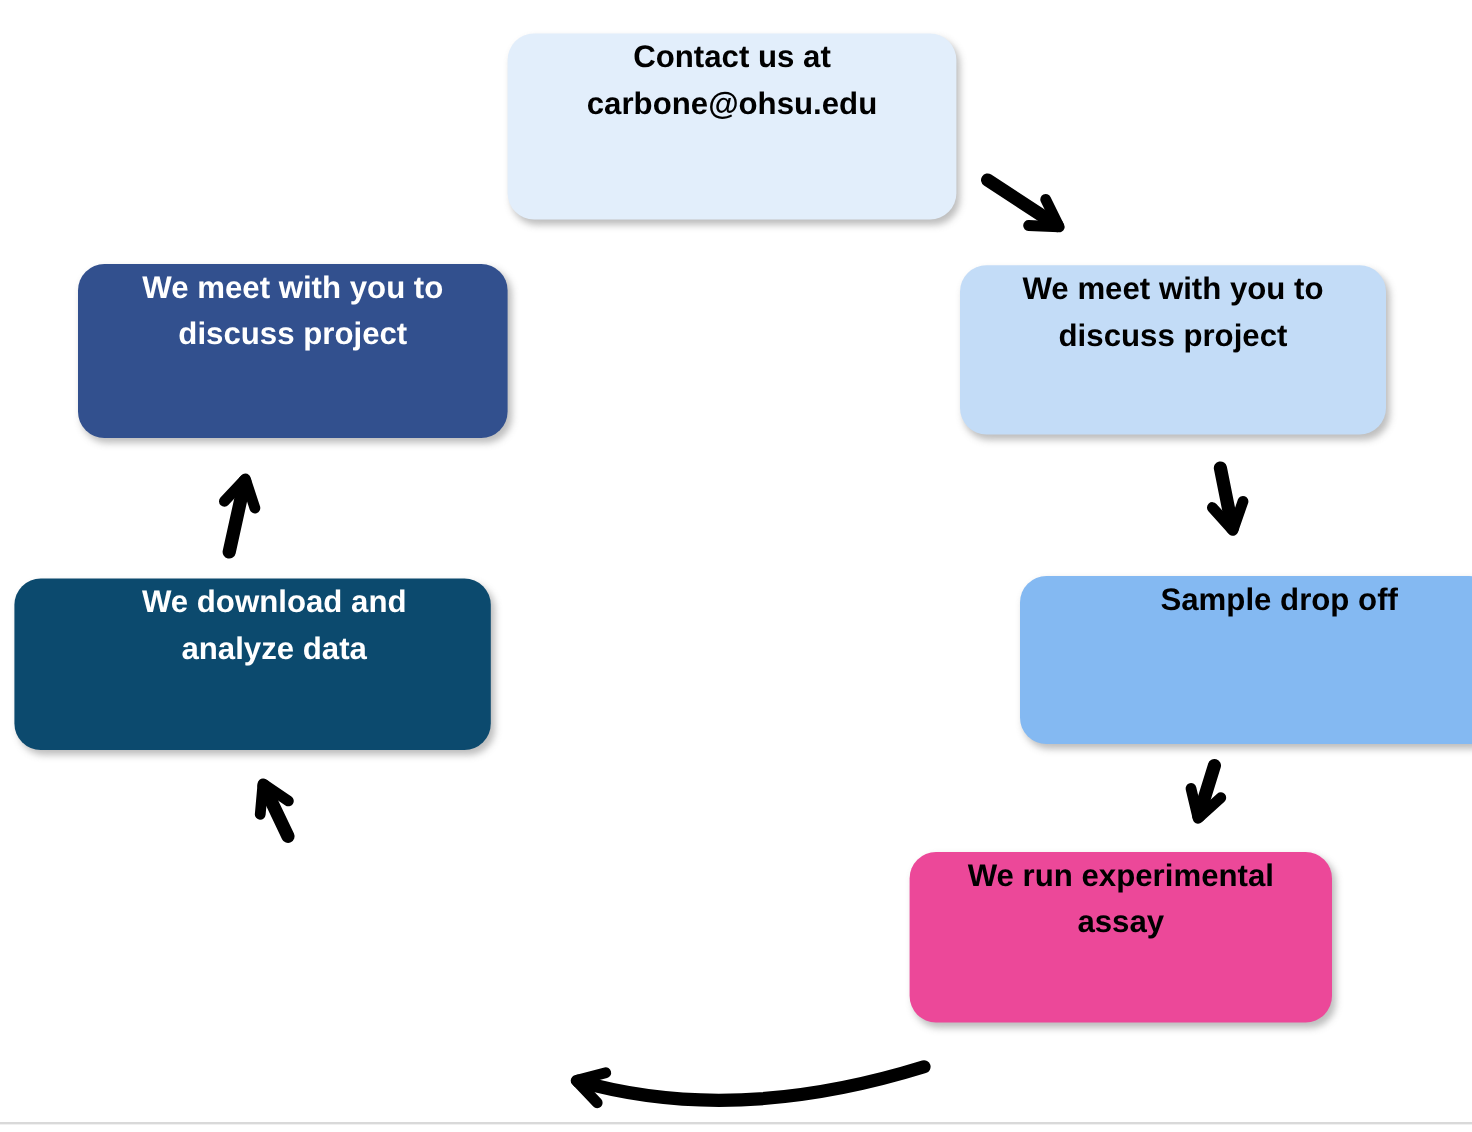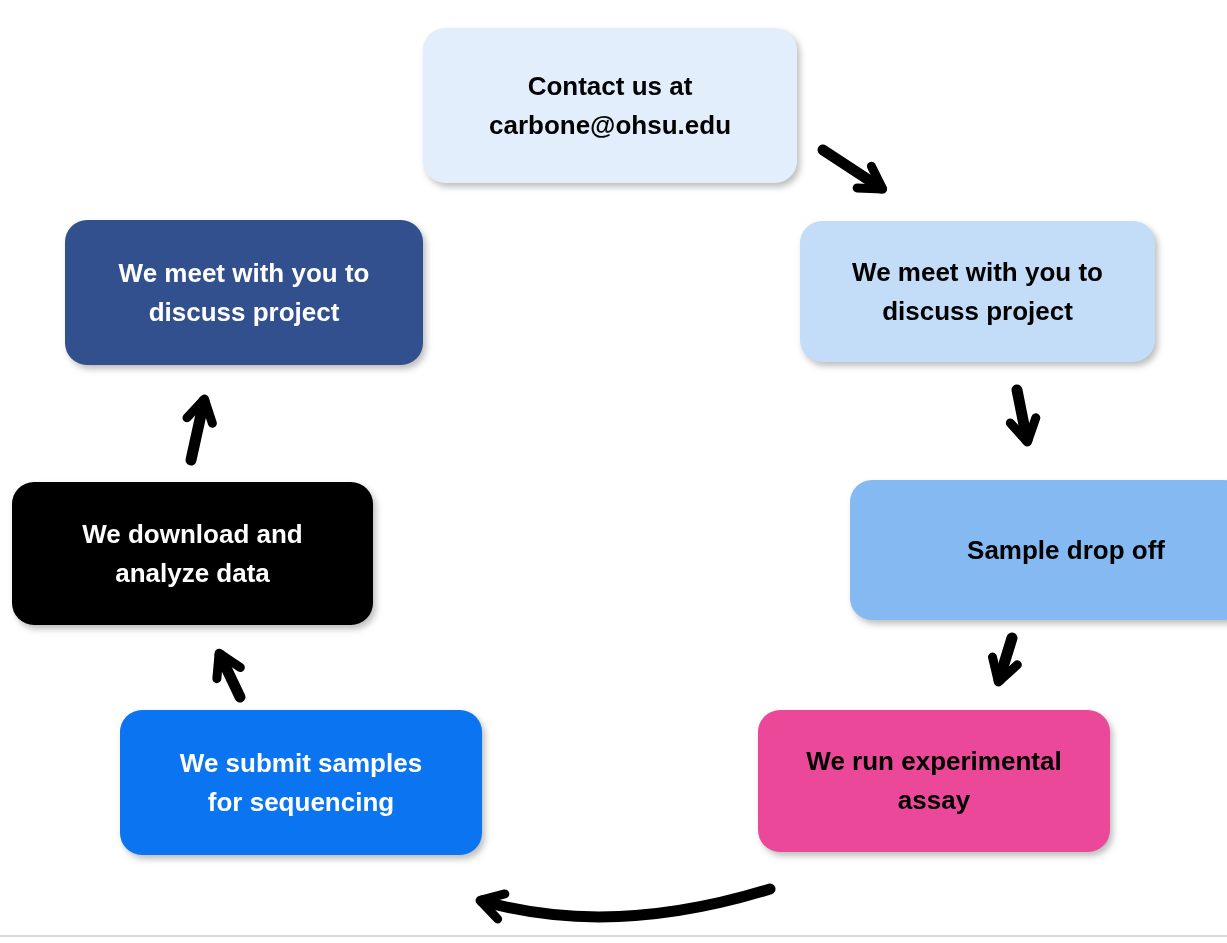--- a/index.html
+++ b/index.html
@@ -19,21 +19,21 @@
     position: absolute;
     left: 0; top: 0;
     width: 1227px;
     height: 943px;
     pointer-events: none;
   }
   .node {
     position: absolute;
     border-radius: 22px;
     display: flex;
-    align-items: center;
+    align-items: flex-start;
     justify-content: center;
     text-align: center;
     box-shadow: 3px 4px 6px rgba(110,110,110,0.45);
   }
   .node-label {
     font-weight: bold;
     font-size: 26px;
     line-height: 1.5;
     white-space: pre-line;
     padding: 0 14px;
@@ -77,26 +77,22 @@
 
   <div class="node" style="left: 850px; top: 480px; width: 360px; height: 140px; background: rgb(132, 185, 242); color: rgb(0, 0, 0); padding-left: 36px;">
     <span class="node-label">Sample drop off</span>
   </div>
 
   <div class="node" style="left: 758px; top: 710px; width: 352px; height: 142px; background: #ec4899; color: rgb(0, 0, 0);">
     <span class="node-label">We run experimental
 assay</span>
   </div>
 
-  <div class="node" style="left: 120px; top: 710px; width: 362px; height: 145px; background: rgb(11, 116, 240); color: rgb(255, 255, 255);">
-    <span class="node-label">We submit samples
-for sequencing</span>
-  </div>
 
-  <div class="node" style="left: 12px; top: 482px; width: 361px; height: 143px; background: #000000; color: rgb(255, 255, 255);">
+  <div class="node" style="left: 12px; top: 482px; width: 361px; height: 143px; background: #0c4a6e; color: rgb(255, 255, 255); padding-left: 36px;">
     <span class="node-label">We download and
 analyze data</span>
   </div>
 
   <div class="node" style="left: 65px; top: 220px; width: 358px; height: 145px; background: rgb(50, 80, 142); color: rgb(255, 255, 255);">
     <span class="node-label">We meet with you to
 discuss project</span>
   </div>
 
   <div class="bottom-rule" style="background: rgb(217, 217, 217);"></div>

